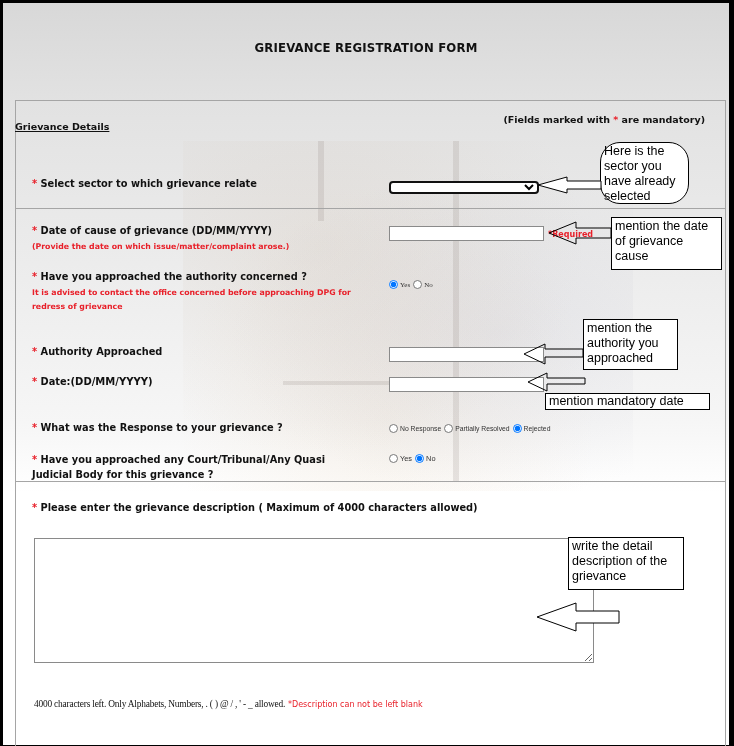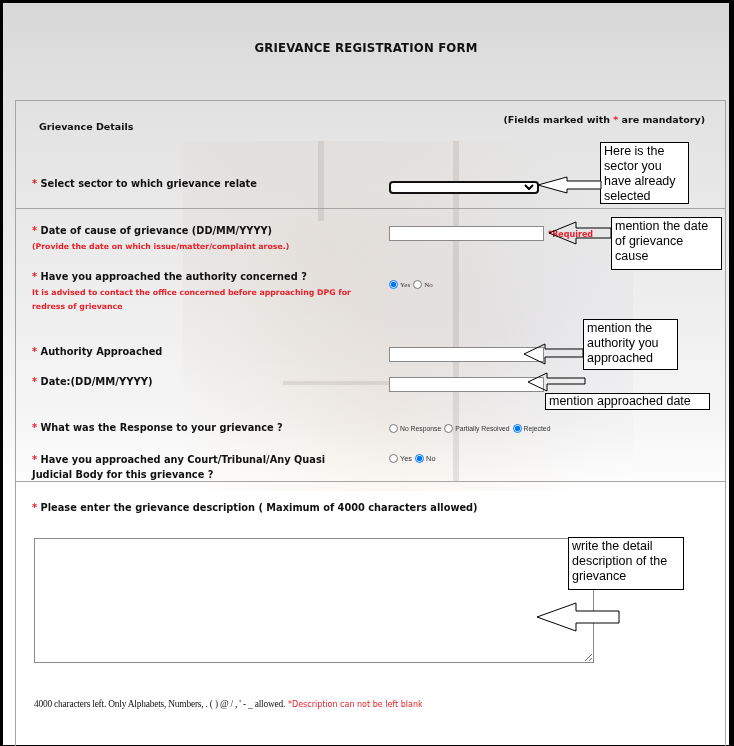--- a/index.html
+++ b/index.html
@@ -24,22 +24,22 @@
     position:absolute; left:180px; top:138px; width:450px; height:350px;
     background:
       radial-gradient(ellipse at 30% 30%, rgba(200,180,160,0.18), transparent 60%),
       radial-gradient(ellipse at 70% 55%, rgba(170,170,190,0.16), transparent 60%),
       radial-gradient(ellipse at 45% 80%, rgba(220,190,150,0.14), transparent 60%);
     pointer-events:none;
   }
   .bgline { position:absolute; background:rgba(140,130,120,0.18); }
   .hline { position:absolute; left:13px; width:710px; height:1px; background:#a5a5a5; }
   .section-title {
-    position:absolute; left:36px; top:118px; font-size:9.5px; font-weight:bold;
-    color:#111;
+    position:absolute; left:12px; top:118px; font-size:9.5px; font-weight:bold;
+    text-decoration:underline; color:#111;
   }
   .mandatory {
     position:absolute; right:24px; top:111px; font-size:9.5px; font-weight:bold; color:#111;
   }
   .req { color:#e8202a; }
   .label { position:absolute; font-size:9.8px; font-weight:bold; color:#111; white-space:nowrap; }
   .hint { position:absolute; font-size:7.8px; font-weight:bold; color:#e8202a; line-height:14px; }
   select.sector {
     position:absolute; left:386px; top:178px; width:150px; height:13px;
     border:2px solid #111; border-radius:4px; background:#fff; box-sizing:border-box;
@@ -157,24 +157,24 @@
   <div class="label" style="left:29px;top:499px;">
     <span class="req">*</span> <span>Please enter the grievance description ( Maximum of 4000 characters allowed)</span>
   </div>
   <textarea class="desc" style=""></textarea>
 
   <div class="footer">
     <span class="serif">4000 characters left. Only Alphabets, Numbers, . ( ) @ / , ' - _ allowed.</span>
     <span class="err">*Description can not be left blank</span>
   </div>
 
-  <div class="callout" style="left:597px;top:139px;width:89px;height:62px;">Here is the sector you have already selected</div>
+  <div class="callout" style="left:597px;top:139px;width:89px;height:62px;border-radius:20px;">Here is the sector you have already selected</div>
   <div class="callout" style="left:608px;top:214px;width:111px;height:53px;">mention the date of grievance cause</div>
   <div class="callout" style="left:580px;top:316px;width:95px;height:51px;">mention the authority you approached</div>
-  <div class="callout" style="left:542px;top:390px;width:165px;height:17px;padding-top:0;">mention approached date</div>
+  <div class="callout" style="left:542px;top:390px;width:165px;height:17px;padding-top:0;">mention mandatory date</div>
   <div class="callout" style="left:565px;top:534px;width:116px;height:53px;">write the detail description of the grievance</div>
 
   <svg class="arrow" style="left:534px;top:173px;" width="66" height="18" viewBox="0 0 66 18">
     <polygon points="1,9 30,1 30,5 64,5 64,13 30,13 30,17" fill="#fff" stroke="#000" stroke-width="1"></polygon>
   </svg>
   <svg class="arrow" style="left:545px;top:218px;" width="65" height="24" viewBox="0 0 65 24">
     <polygon points="1,12 28,1 28,7 63,7 63,17 28,17 28,23" fill="none" stroke="#000" stroke-width="1"></polygon>
   </svg>
   <svg class="arrow" style="left:520px;top:340px;" width="62" height="22" viewBox="0 0 62 22">
     <polygon points="1,11 22,1 22,6 60,6 60,14 22,14 22,21" fill="none" stroke="#000" stroke-width="1"></polygon>

